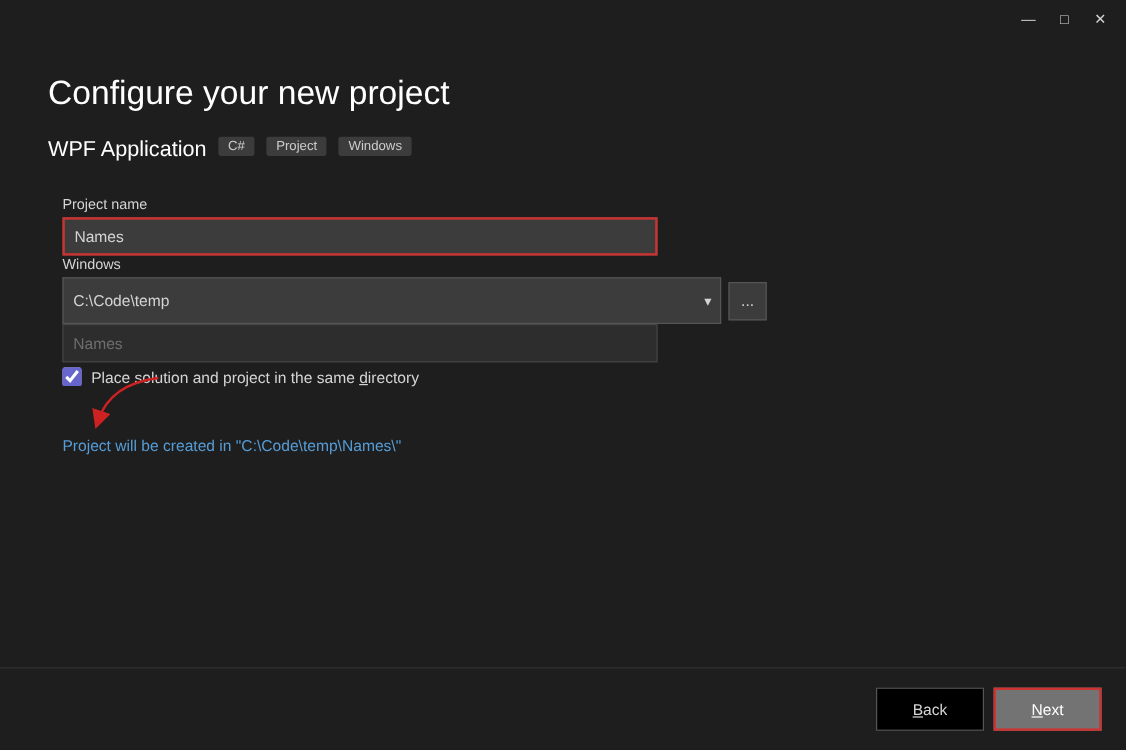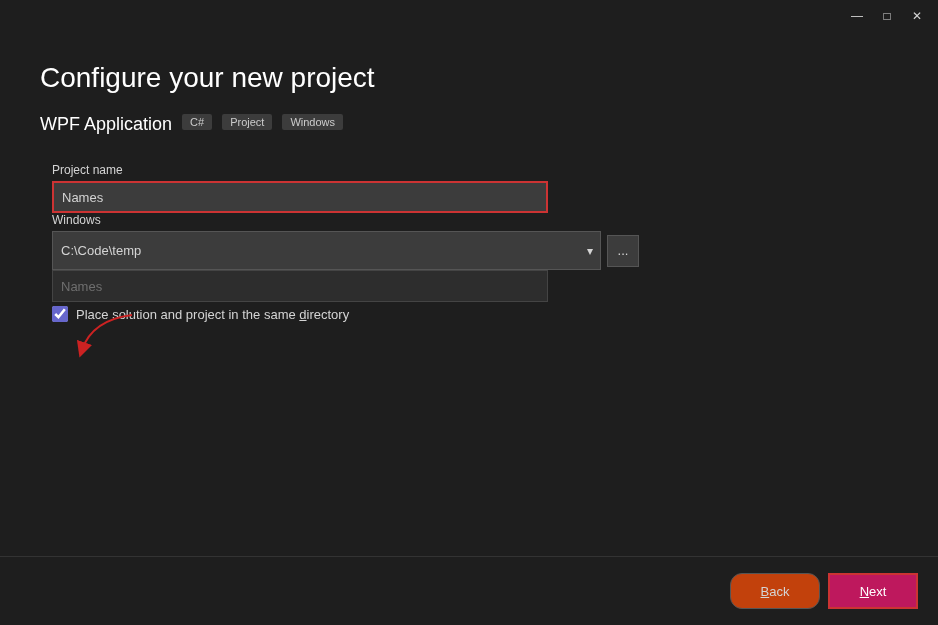--- a/index.html
+++ b/index.html
@@ -219,28 +219,27 @@
       min-width: 90px;
       height: 36px;
       padding: 0 20px;
       font-size: 13px;
       font-family: 'Segoe UI', sans-serif;
       cursor: pointer;
       border: 1px solid #555555;
     }
 
     .btn-back {
-      background: #c2410c;
+      background: #000000;
       color: #d4d4d4;
       border-color: #555555;
-      border-radius: 12px;
     }
 
     .btn-next {
-      background: #be185d;
+      background: #737373;
       color: #ffffff;
       border: 2px solid #cc3333;
       font-weight: 400;
     }
 
     .solution-input-disabled {
       background: #2d2d2d;
       border-color: #444444;
       color: #6e6e6e;
     }
@@ -303,20 +302,21 @@
         <svg width="100" height="55" style="position:absolute; left:10px; top:-8px;">
           <path d="M 70 5 Q 30 10 20 40" stroke="#cc2222" stroke-width="2" fill="none" marker-end="url(#arrowhead)"></path>
           <defs>
             <marker id="arrowhead" markerWidth="8" markerHeight="8" refX="4" refY="4" orient="auto">
               <path d="M 0 0 L 8 4 L 0 8 Z" fill="#cc2222"></path>
             </marker>
           </defs>
         </svg>
       </div>
 
+      <div class="project-path-text">Project will be created in "<span style="color:#569cd6;">C:\Code\temp\Names\</span>"</div>
 
     </div>
   </div>
 
   <div class="footer">
     <button class="btn btn-back"><span style="text-decoration:underline">B</span>ack</button>
     <button class="btn btn-next"><span style="text-decoration:underline">N</span>ext</button>
   </div>
 
 </div>

